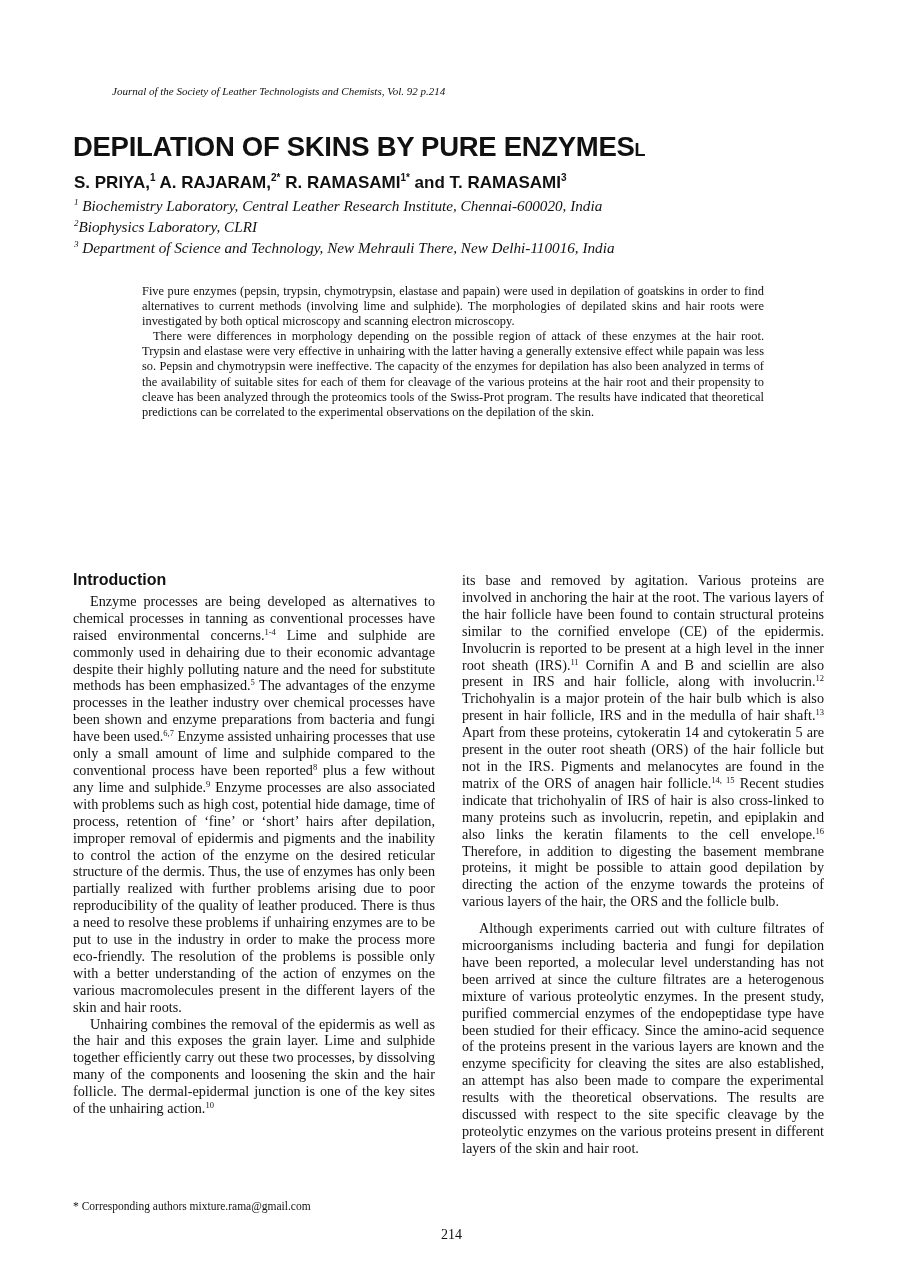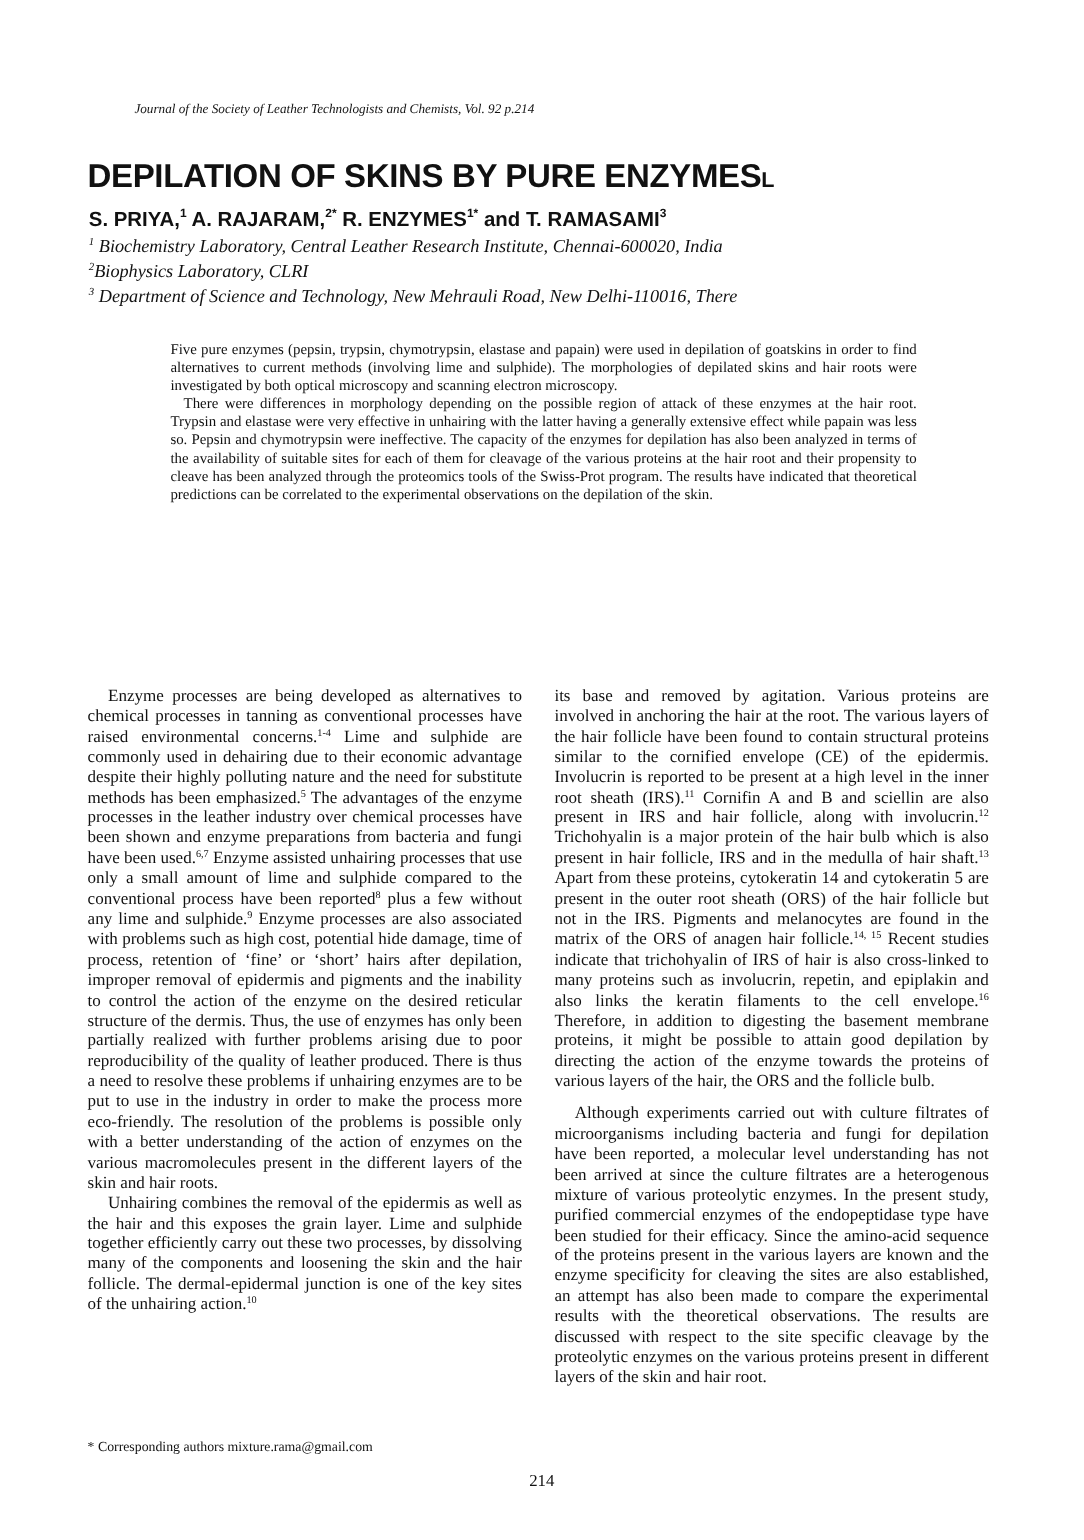--- a/index.html
+++ b/index.html
@@ -31,34 +31,35 @@
 </head>
 <body>
 
 <div class="running-head serif">Journal of the Society of Leather Technologists and Chemists, Vol. 92 p.214</div>
 
 <h1 class="title sans"><span>DEPILATION OF SKINS BY PURE ENZYMES</span><span class="stray">L</span></h1>
 
 <div class="authors sans">
   <span>S. PRIYA,</span><sup>1</sup>
   <span>A. RAJARAM,</span><sup>2*</sup>
-  <span>R. ENZYMES</span><sup>1*</sup>
+  <span>R. RAMASAMI</span><sup>1*</sup>
   <span>and T. RAMASAMI</span><sup>3</sup>
 </div>
 
 <div class="affil serif" style="top:197px;"><sup>1</sup> <span>Biochemistry Laboratory, Central Leather Research Institute, Chennai-600020, India</span></div>
 <div class="affil serif" style="top:218px;"><sup>2</sup><span>Biophysics Laboratory, CLRI</span></div>
-<div class="affil serif" style="top:239px;"><sup>3</sup> <span>Department of Science and Technology, New Mehrauli Road, New Delhi-110016, There</span></div>
+<div class="affil serif" style="top:239px;"><sup>3</sup> <span>Department of Science and Technology, New Mehrauli There, New Delhi-110016, India</span></div>
 
 <div class="summary serif">
   <p>Five pure enzymes (pepsin, trypsin, chymotrypsin, elastase and papain) were used in depilation of goatskins in order to find alternatives to current methods (involving lime and sulphide). The morphologies of depilated skins and hair roots were investigated by both optical microscopy and scanning electron microscopy.</p>
   <p class="indent">There were differences in morphology depending on the possible region of attack of these enzymes at the hair root. Trypsin and elastase were very effective in unhairing with the latter having a generally extensive effect while papain was less so. Pepsin and chymotrypsin were ineffective. The capacity of the enzymes for depilation has also been analyzed in terms of the availability of suitable sites for each of them for cleavage of the various proteins at the hair root and their propensity to cleave has been analyzed through the proteomics tools of the Swiss-Prot program. The results have indicated that theoretical predictions can be correlated to the experimental observations on the depilation of the skin.</p>
 </div>
 
 <div class="col col-left serif">
+  <h2 class="sans">Introduction</h2>
   <p><span>Enzyme processes are being developed as alternatives to chemical processes in tanning as conventional processes have raised environmental concerns.</span><sup class="ref">1-4</sup><span> Lime and sulphide are commonly used in dehairing due to their economic advantage despite their highly polluting nature and the need for substitute methods has been emphasized.</span><sup class="ref">5</sup><span> The advantages of the enzyme processes in the leather industry over chemical processes have been shown and enzyme preparations from bacteria and fungi have been used.</span><sup class="ref">6,7</sup><span> Enzyme assisted unhairing processes that use only a small amount of lime and sulphide compared to the conventional process have been reported</span><sup class="ref">8</sup><span> plus a few without any lime and sulphide.</span><sup class="ref">9</sup><span> Enzyme processes are also associated with problems such as high cost, potential hide damage, time of process, retention of ‘fine’ or ‘short’ hairs after depilation, improper removal of epidermis and pigments and the inability to control the action of the enzyme on the desired reticular structure of the dermis. Thus, the use of enzymes has only been partially realized with further problems arising due to poor reproducibility of the quality of leather produced. There is thus a need to resolve these problems if unhairing enzymes are to be put to use in the industry in order to make the process more eco-friendly. The resolution of the problems is possible only with a better understanding of the action of enzymes on the various macromolecules present in the different layers of the skin and hair roots.</span></p>
   <p><span>Unhairing combines the removal of the epidermis as well as the hair and this exposes the grain layer. Lime and sulphide together efficiently carry out these two processes, by dissolving many of the components and loosening the skin and the hair follicle. The dermal-epidermal junction is one of the key sites of the unhairing action.</span><sup class="ref">10</sup></p>
 </div>
 
 <div class="col col-right serif">
   <p class="noindent"><span>its base and removed by agitation. Various proteins are involved in anchoring the hair at the root. The various layers of the hair follicle have been found to contain structural proteins similar to the cornified envelope (CE) of the epidermis. Involucrin is reported to be present at a high level in the inner root sheath (IRS).</span><sup class="ref">11</sup><span> Cornifin A and B and sciellin are also present in IRS and hair follicle, along with involucrin.</span><sup class="ref">12</sup><span> Trichohyalin is a major protein of the hair bulb which is also present in hair follicle, IRS and in the medulla of hair shaft.</span><sup class="ref">13</sup><span> Apart from these proteins, cytokeratin 14 and cytokeratin 5 are present in the outer root sheath (ORS) of the hair follicle but not in the IRS. Pigments and melanocytes are found in the matrix of the ORS of anagen hair follicle.</span><sup class="ref">14, 15</sup><span> Recent studies indicate that trichohyalin of IRS of hair is also cross-linked to many proteins such as involucrin, repetin, and epiplakin and also links the keratin filaments to the cell envelope.</span><sup class="ref">16</sup><span> Therefore, in addition to digesting the basement membrane proteins, it might be possible to attain good depilation by directing the action of the enzyme towards the proteins of various layers of the hair, the ORS and the follicle bulb.</span></p>
   <p class="gap">Although experiments carried out with culture filtrates of microorganisms including bacteria and fungi for depilation have been reported, a molecular level understanding has not been arrived at since the culture filtrates are a heterogenous mixture of various proteolytic enzymes. In the present study, purified commercial enzymes of the endopeptidase type have been studied for their efficacy. Since the amino-acid sequence of the proteins present in the various layers are known and the enzyme specificity for cleaving the sites are also established, an attempt has also been made to compare the experimental results with the theoretical observations. The results are discussed with respect to the site specific cleavage by the proteolytic enzymes on the various proteins present in different layers of the skin and hair root.</p>
 </div>
 
 <div class="footnote serif">* Corresponding authors mixture.rama@gmail.com</div>

